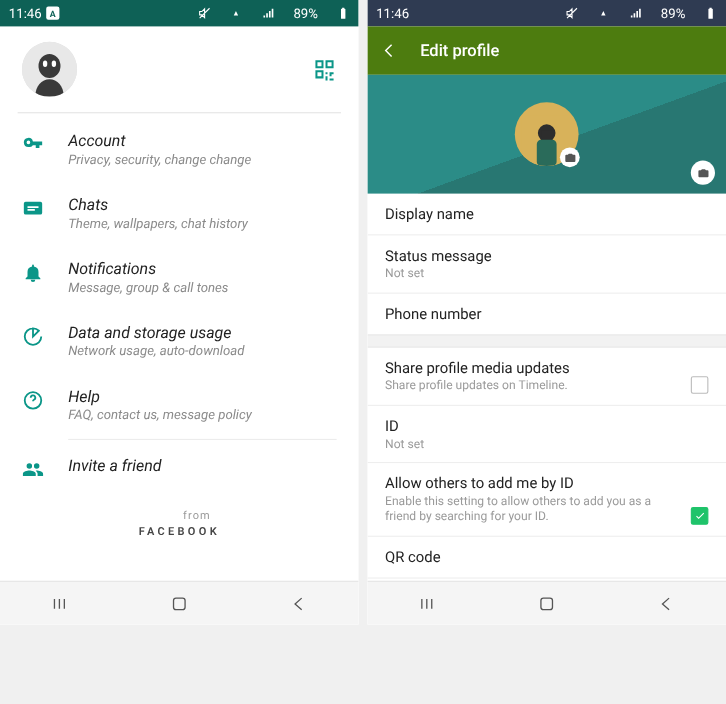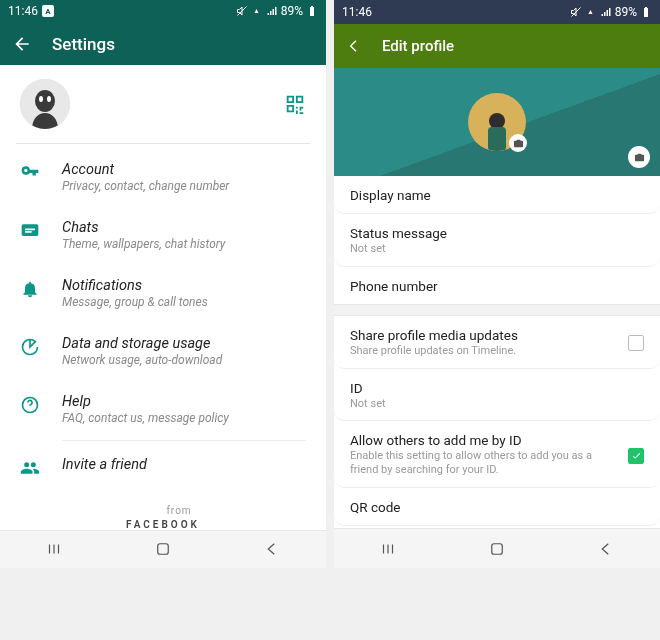--- a/index.html
+++ b/index.html
@@ -27,21 +27,21 @@
     display: flex;
     align-items: center;
     justify-content: space-between;
     padding: 0 8px;
     font-size: 12px;
     color: #fff;
   }
   .phone-left .status-bar { background: #0e6156; }
   .phone-right .status-bar { background: #2f3b52; }
   .status-left { display: flex; align-items: center; gap: 4px; }
-  .status-right { display: flex; align-items: center; gap: 3px; }
+  .status-right { display: flex; align-items: center; gap: 17px; }
   .sb-square {
     width: 12px; height: 12px; border-radius: 2px;
     background: #fff; color: #0e6156;
     font-size: 8px; font-weight: bold;
     display: flex; align-items: center; justify-content: center;
   }
   .sb-icon { width: 12px; height: 12px; fill: #fff; }
   
   .header {
     height: 44px;
@@ -121,24 +121,23 @@
     display: flex; align-items: center; justify-content: center;
   }
   .cam-badge { width: 18px; height: 18px; bottom: 24px; left: calc(50% + 12px); }
   .cam-corner { width: 22px; height: 22px; bottom: 8px; right: 10px; }
   .cam-badge svg, .cam-corner svg { width: 11px; height: 11px; fill: #555; }
   .edit-list { flex: 1; overflow: hidden; font-size: 13.5px; }
   .edit-item {
     padding: 11px 16px 10px 16px;
     border-bottom: 1px solid #eee;
     display: flex;
-    align-items: center;
+    align-items: flex-end;
     justify-content: space-between;
     gap: 12px;
-    border-radius: 10px;
   }
   .edit-item.no-border { border-bottom: none; }
   .edit-text { flex: 1; }
   .edit-label { color: #222; }
   .edit-sub { font-size: 11px; color: #9a9a9a; margin-top: 1px; line-height: 1.25; }
   .gap-block { height: 12px; background: #f2f2f2; border-top:1px solid #e8e8e8; border-bottom:1px solid #e8e8e8;}
   .checkbox {
     width: 16px; height: 16px; border: 1.5px solid #bbb; border-radius: 2px;
     margin-top: 2px; flex-shrink: 0;
   }
@@ -180,26 +179,20 @@
       <svg class="sb-icon" viewBox="0 0 24 24">
           <path d="M3 20h3v-4H3v4zm5 0h3v-8H8v8zm5 0h3V8h-3v12zm5 0h3V4h-3v16z"></path>
         </svg>
       <span>89%</span>
       <svg class="sb-icon" viewBox="0 0 24 24">
           <path d="M15 4h-1V2h-4v2H9a1 1 0 0 0-1 1v16a1 1 0 0 0 1 1h6a1 1 0 0 0 1-1V5a1 1 0 0 0-1-1z"></path>
         </svg>
     </div>
   </div>
 
-  <div class="header">
-    <svg class="back-arrow" viewBox="0 0 24 24">
-        <path d="M20 11H7.8l5.6-5.6L12 4l-8 8 8 8 1.4-1.4L7.8 13H20z"></path>
-      </svg>
-    <span class="header-title">Settings</span>
-  </div>
 
   <div class="profile-row">
     <div class="avatar-circle">
       <svg viewBox="0 0 50 50">
         <rect width="50" height="50" fill="#e8e8e8"></rect>
         <ellipse cx="25" cy="22" rx="10" ry="11" fill="#3a3a3a"></ellipse>
         <path d="M12 50c0-10 6-16 13-16s13 6 13 16" fill="#3a3a3a"></path>
         <ellipse cx="21" cy="20" rx="2" ry="3" fill="#fff"></ellipse>
         <ellipse cx="29" cy="20" rx="2" ry="3" fill="#fff"></ellipse>
       </svg>
@@ -211,21 +204,21 @@
 
   <div class="divider"></div>
 
   <div class="settings-list">
     <div class="setting-item">
       <svg class="setting-icon" viewBox="0 0 24 24">
           <path d="M7 14a5 5 0 1 1 4.9-6H22v4h-3v3h-4v-3h-3.1A5 5 0 0 1 7 14zm0-3a2 2 0 1 0 0-4 2 2 0 0 0 0 4z"></path>
         </svg>
       <div class="setting-text">
         <span class="setting-title">Account</span>
-        <span class="setting-sub">Privacy, contact, change number</span>
+        <span class="setting-sub">Privacy, security, change change</span>
       </div>
     </div>
     <div class="setting-item">
       <svg class="setting-icon" viewBox="0 0 24 24">
           <path d="M20 4H4a2 2 0 0 0-2 2v10a2 2 0 0 0 2 2h16a2 2 0 0 0 2-2V6a2 2 0 0 0-2-2zM6 12h8v2H6v-2zm0-3h12v2H6V9z"></path>
         </svg>
       <div class="setting-text">
         <span class="setting-title">Chats</span>
         <span class="setting-sub">Theme, wallpapers, chat history</span>
       </div>

